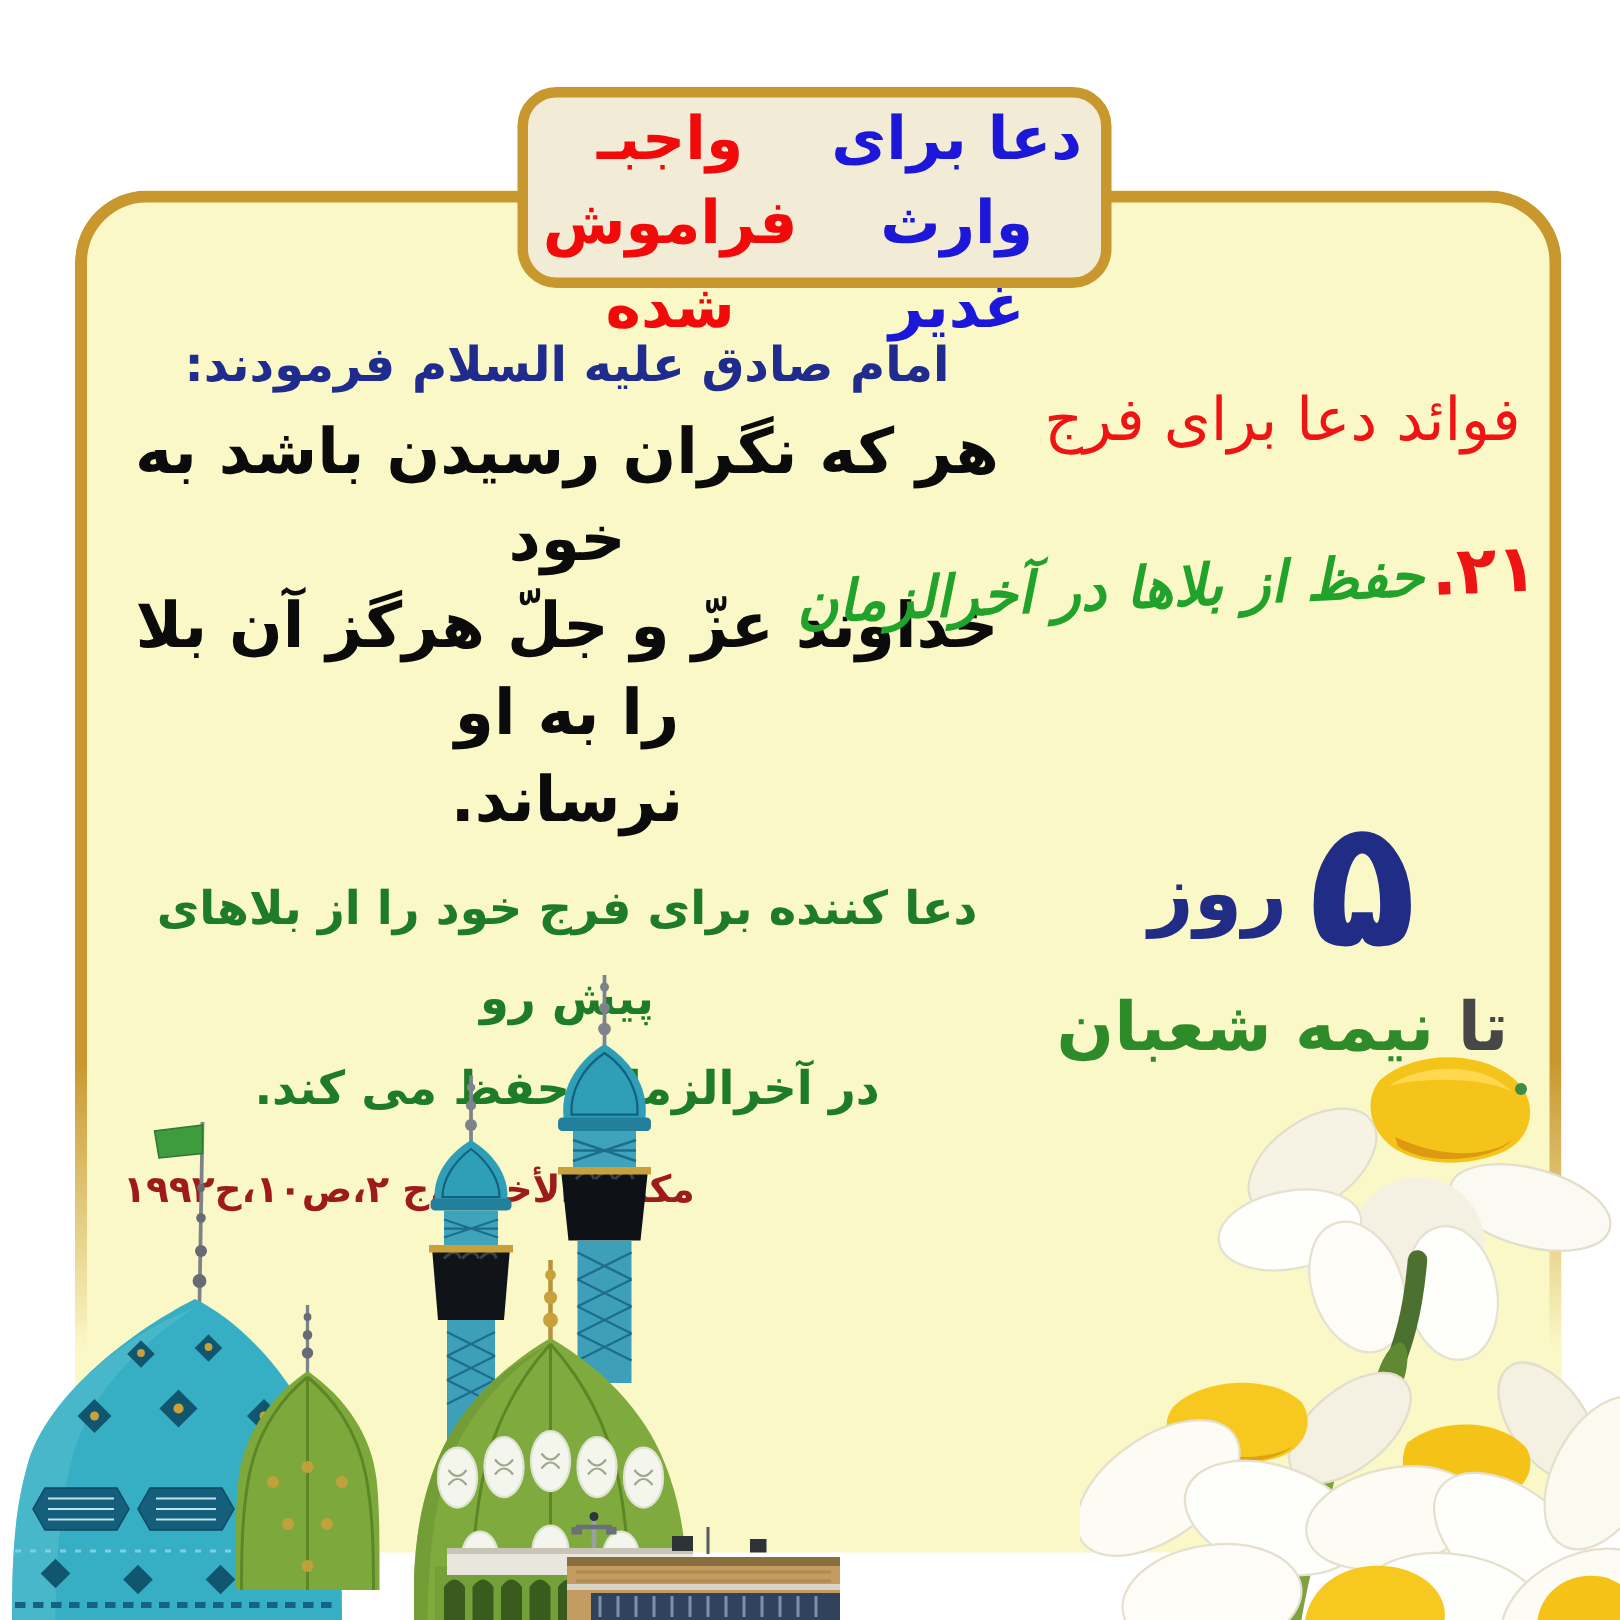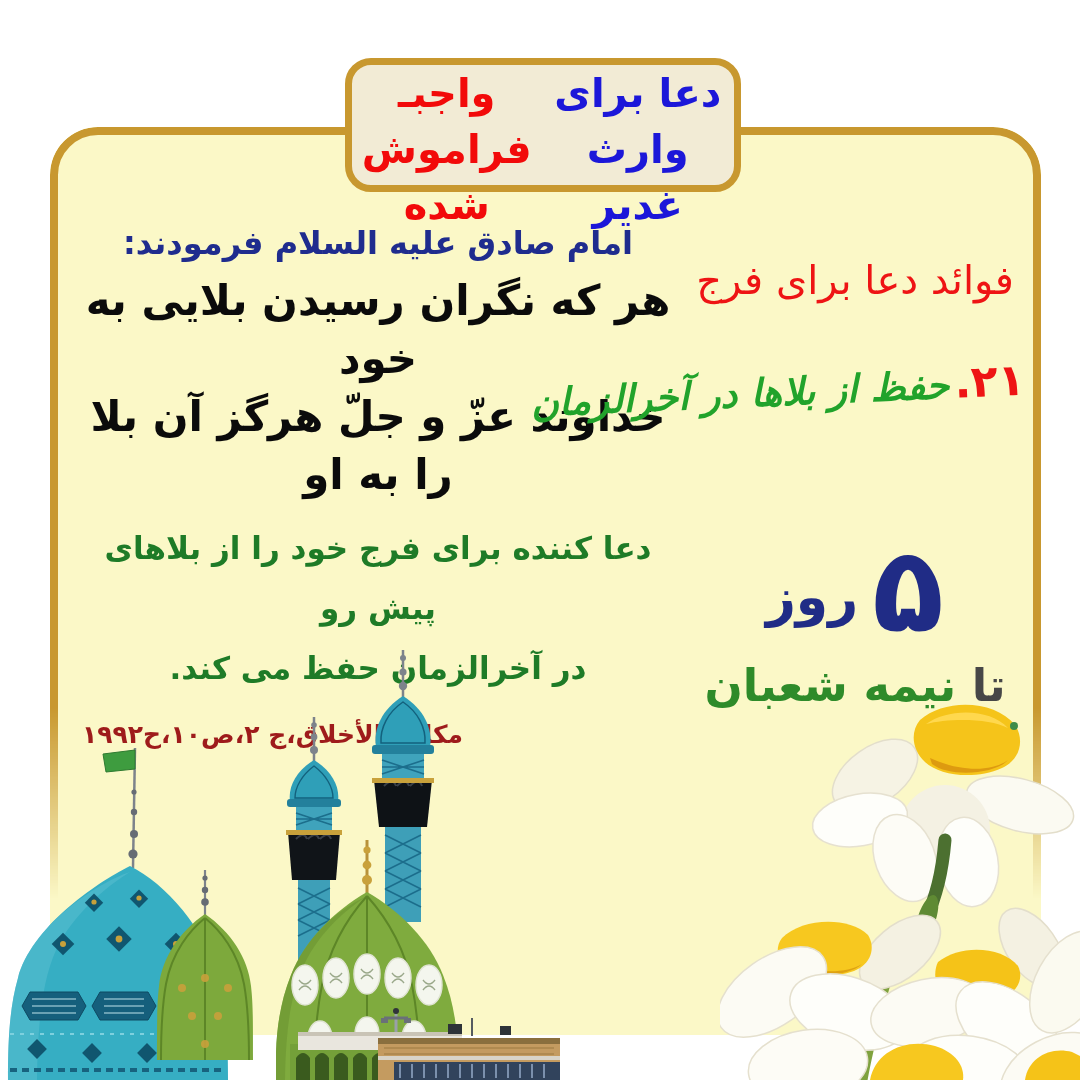--- a/index.html
+++ b/index.html
@@ -73,22 +73,23 @@
 <div class="panel-border"></div>
 
 <div class="title-box">
   <div class="title-line1">دعا برای وارث غدیر</div>
   <div class="title-line2">واجبـ فراموش شده</div>
 </div>
 
 <div class="quote-block">
   <div class="narrator">امام صادق علیه السلام فرمودند:</div>
   <div class="hadith">
-    <div>هر که نگران رسیدن بلایی به خود</div>
+    <div>هر که نگران رسیدن باشد به خود</div>
     <div>خداوند عزّ و جلّ هرگز آن بلا را به او</div>
+    <div>نرساند.</div>
   </div>
   <div class="explanation">
     <div>دعا کننده برای فرج خود را از بلاهای پیش رو</div>
     <div>در آخرالزمان حفظ می کند.</div>
   </div>
   <div class="source">مکارم الأخلاق،ج ۲،ص۱۰،ح۱۹۹۲</div>
 </div>
 
 <div class="sidebar">
   <div class="sidebar-heading">فوائد دعا برای فرج</div>

